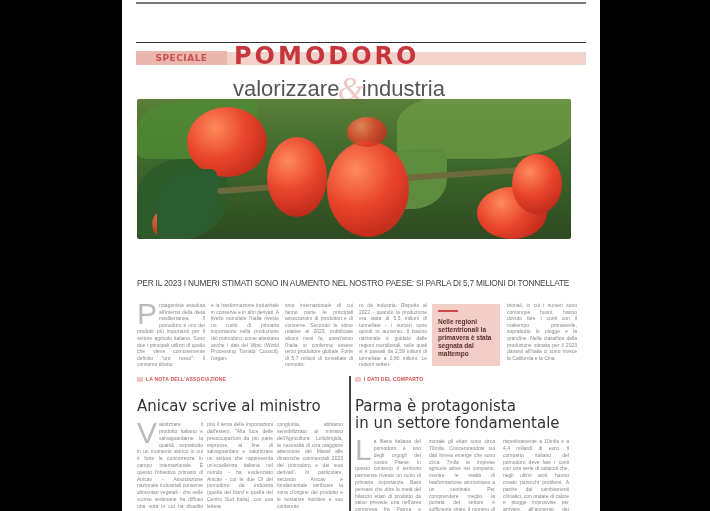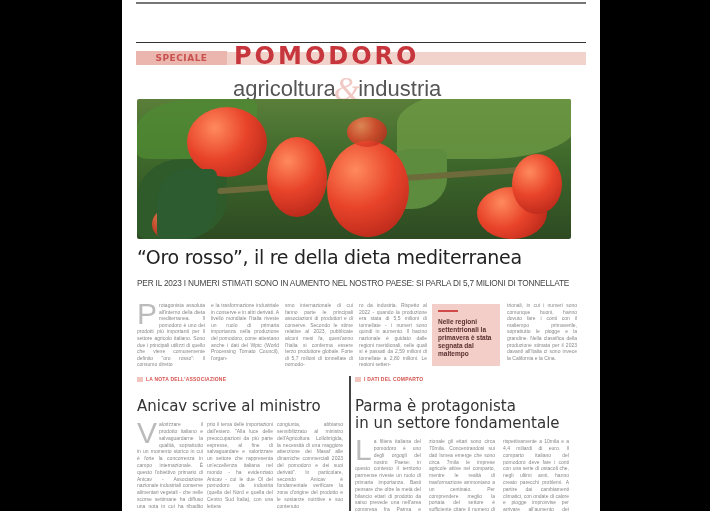--- a/index.html
+++ b/index.html
@@ -36,40 +36,39 @@
 </head>
 <body>
 
 <div class="page">
   <div class="top-rule"></div>
   <div class="head-rule"></div>
   <div class="band"></div>
   <div class="speciale">SPECIALE</div>
   <div class="brand">POMODORO</div>
   <div class="sub">
-    <span>agricoltura</span><span class="amp">&amp;</span><span>industria</span>
+    <span>valorizzare</span><span class="amp">&amp;</span><span>industria</span>
   </div>
 
   <div class="photo">
     <div class="leaf" style="left:0;top:0;width:120px;height:60px;background:#4f8a33;opacity:.8"></div>
     <div class="leaf" style="left:260px;top:-10px;width:180px;height:70px;background:#6d9a44;opacity:.8"></div>
     <div class="leaf" style="left:0;top:60px;width:90px;height:80px;background:#2f5a2a;"></div>
     <div class="leaf" style="left:240px;top:50px;width:70px;height:60px;background:#5e8c3f;"></div>
     <div class="stem" style="left:80px;top:78px;width:320px;transform:rotate(-4deg)"></div>
     <div class="tom" style="left:50px;top:8px;width:80px;height:70px"></div>
     <div class="tom" style="left:130px;top:38px;width:60px;height:80px"></div>
     <div class="tom" style="left:190px;top:42px;width:82px;height:96px"></div>
     <div class="tom" style="left:210px;top:18px;width:40px;height:30px;opacity:.8"></div>
     <div class="tom" style="left:340px;top:88px;width:70px;height:52px"></div>
     <div class="tom" style="left:375px;top:55px;width:50px;height:60px"></div>
     <div class="tom" style="left:15px;top:110px;width:30px;height:30px;opacity:.8"></div>
     <div class="leaf" style="left:20px;top:70px;width:60px;height:70px;background:#2d5c30;"></div>
   </div>
 
-  <div class="headline">“Oro rosso”, il re della dieta mediterranea</div>
   <div class="deck">PER IL 2023 I NUMERI STIMATI SONO IN AUMENTO NEL NOSTRO PAESE: SI PARLA DI 5,7 MILIONI DI TONNELLATE</div>
 
   <div class="cols">
     <div class="col" style="left:0"><span class="dropcap">P</span><span>rotagonista assoluta all'interno della dieta mediterranea. Il pomodoro è uno dei prodotti più importanti per il settore agricolo italiano. Sono due i principali utilizzi di quello che viene comunemente definito "oro rosso": il consumo diretto</span></div>
     <div class="col" style="left:74px">e la trasformazione industriale in conserve e in altri derivati. A livello mondiale l'Italia riveste un ruolo di primaria importanza nella produzione del pomodoro, come attestano anche i dati del Wptc (World Processing Tomato Council), l'organ-</div>
     <div class="col" style="left:148px">smo internazionale di cui fanno parte le principali associazioni di produttori e di conserve. Secondo le stime relative al 2023, pubblicate alcuni mesi fa, quest'anno l'Italia si conferma essere terzo produttore globale. Forte di 5,7 milioni di tonnellate di pomodo-</div>
     <div class="col" style="left:222px">ro da industria. Rispetto al 2022 - quando la produzione era stata di 5,5 milioni di tonnellate - i numeri sono quindi in aumento. Il bacino nazionale è guidato dalle regioni meridionali, nelle quali si è passati da 2,59 milioni di tonnellate a 2,80 milioni. Le regioni setten-</div>
   </div>
 
   <div class="callout">

